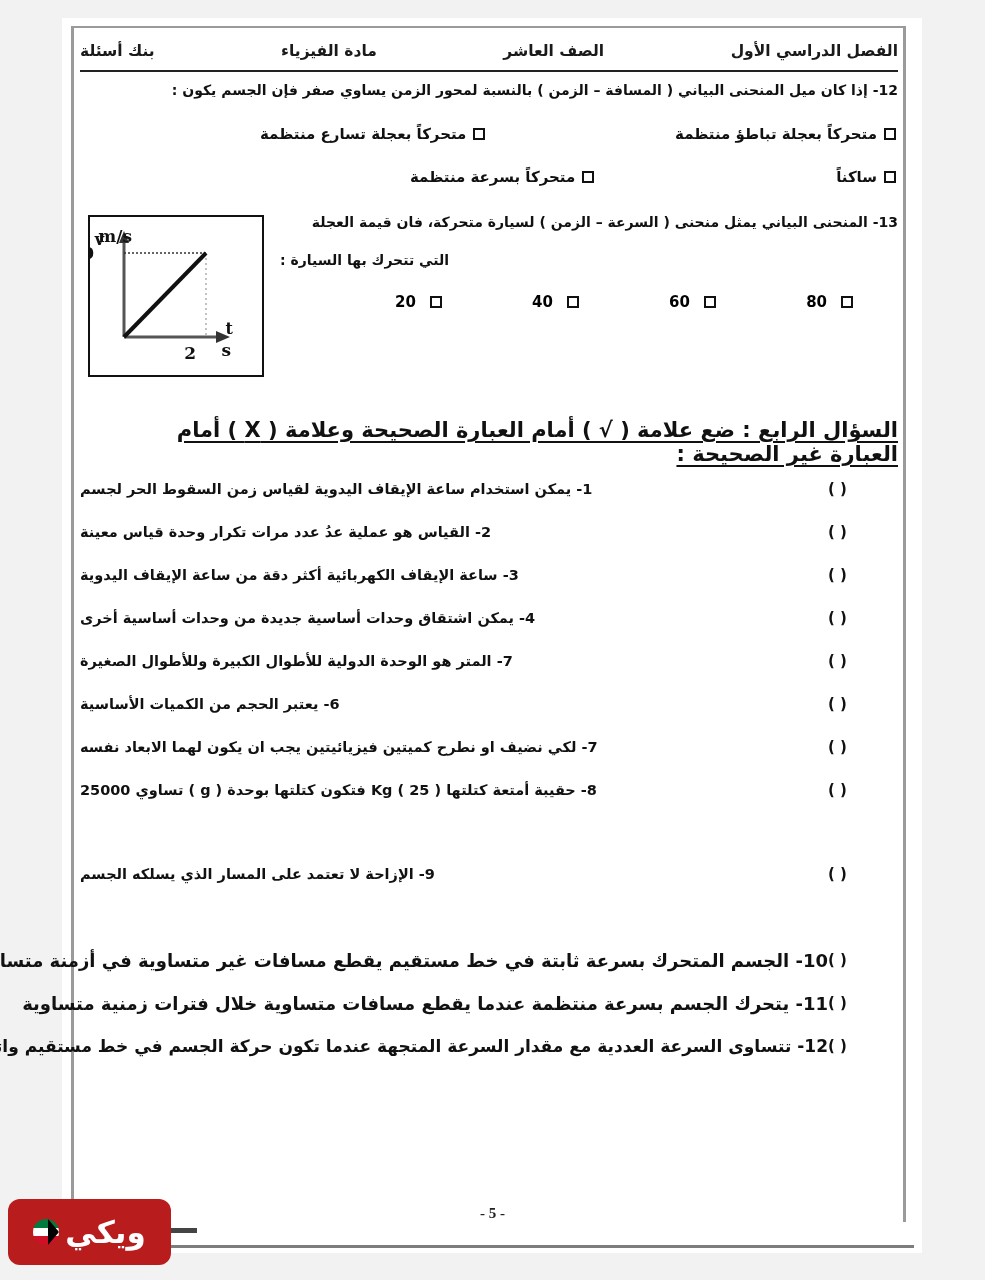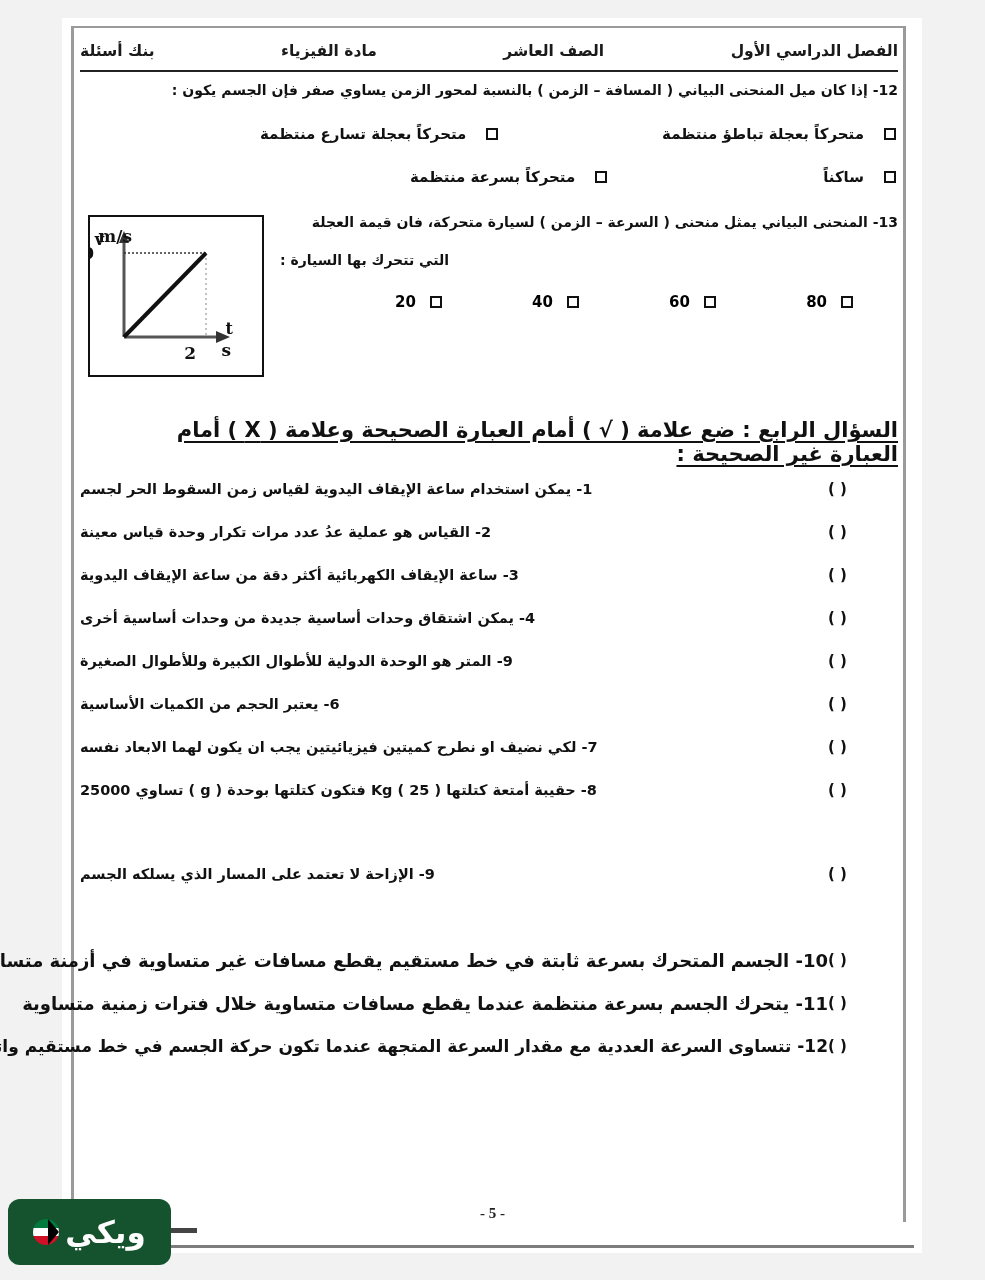--- a/index.html
+++ b/index.html
@@ -103,21 +103,21 @@
     position: absolute;
     display: flex;
     flex-direction: row;
     align-items: center;
     font-size: 15px;
   }
   .opt {
     display: flex;
     flex-direction: row;
     align-items: center;
-    gap: 18px;
+    gap: 5px;
     white-space: nowrap;
   }
   #q12-row1 { left: 260px; top: 125px; width: 638px; justify-content: space-between; }
   #q12-row2 { left: 410px; top: 168px; width: 488px; justify-content: space-between; }
 
   #q13-opts {
     left: 395px; top: 293px; width: 460px;
     justify-content: space-between;
     font-family: "DejaVu Sans", "Liberation Sans", sans-serif;
     font-weight: bold;
@@ -339,21 +339,21 @@
   <div class="tf-item" style="top:563px">
     <span class="tf-paren">(      )</span>
     <span class="ar tf-text">3- ساعة الإيقاف الكهربائية أكثر دقة من ساعة الإيقاف اليدوية</span>
   </div>
   <div class="tf-item" style="top:606px">
     <span class="tf-paren">(      )</span>
     <span class="ar tf-text">4- يمكن اشتقاق وحدات أساسية جديدة من وحدات أساسية أخرى</span>
   </div>
   <div class="tf-item" style="top:649px">
     <span class="tf-paren">(      )</span>
-    <span class="ar tf-text">9- المتر هو الوحدة الدولية للأطوال الكبيرة وللأطوال الصغيرة</span>
+    <span class="ar tf-text">7- المتر هو الوحدة الدولية للأطوال الكبيرة وللأطوال الصغيرة</span>
   </div>
   <div class="tf-item" style="top:692px">
     <span class="tf-paren">(      )</span>
     <span class="ar tf-text">6- يعتبر الحجم من الكميات الأساسية</span>
   </div>
   <div class="tf-item" style="top:735px">
     <span class="tf-paren">(      )</span>
     <span class="ar tf-text">7- لكي نضيف او نطرح كميتين فيزيائيتين يجب ان يكون لهما الابعاد نفسه</span>
   </div>
   <div class="tf-item" style="top:778px">
@@ -374,21 +374,21 @@
   </div>
   <div class="tf-item" style="top:1034px">
     <span class="tf-paren">(      )</span>
     <span class="ar tf-text tight" style="font-size:17px">12- تتساوى السرعة العددية مع مقدار السرعة المتجهة عندما تكون حركة الجسم في خط مستقيم واتجاه واحد</span>
   </div>
 
   <div class="page-no">- 5 -</div>
   <div class="footer-rule"></div>
 
   <div class="wm-tail"></div>
-  <div class="watermark" id="watermark-badge" style="background: #14532d;">
+  <div class="watermark" id="watermark-badge" style="background: #b91c1c;">
     <div class="wm-flag">
       <i class="s1"></i>
         <i class="s2"></i>
         <i class="s3"></i>
       <span class="hoist"></span>
     </div>
     <div class="wm-text">ويكي</div>
   </div>
 
 </div>

